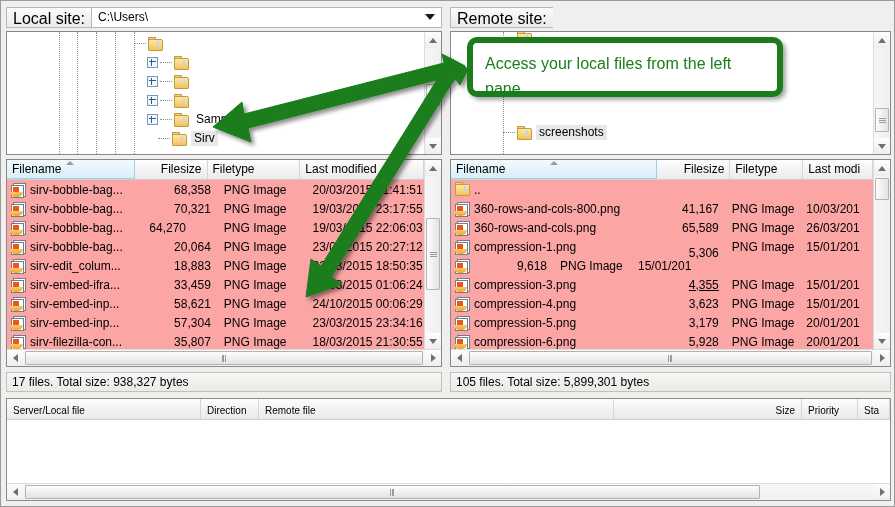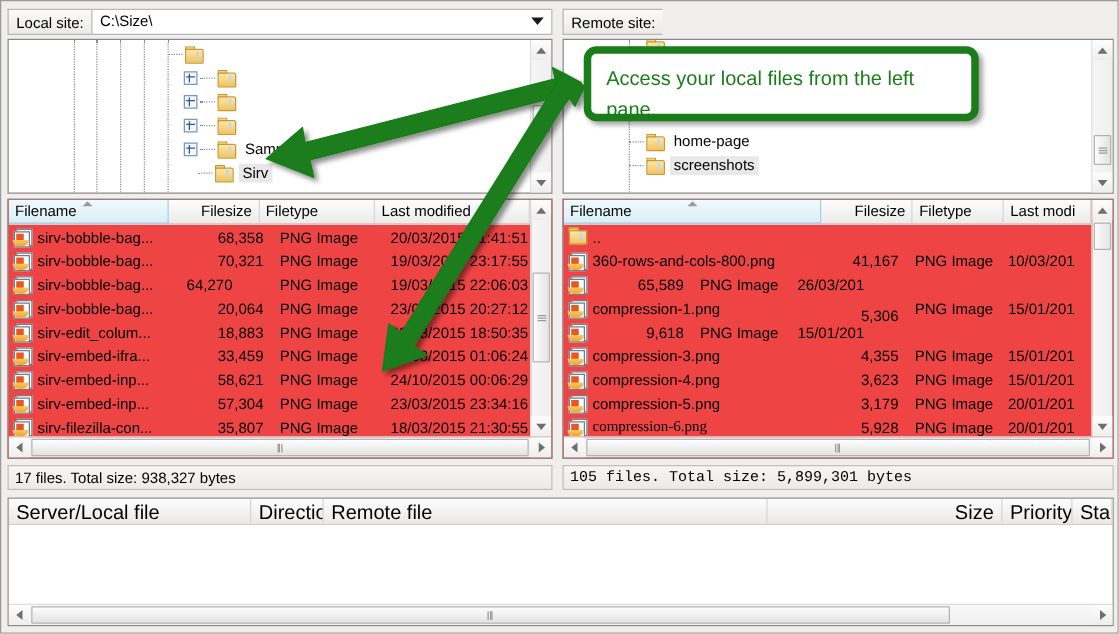--- a/index.html
+++ b/index.html
@@ -25,21 +25,21 @@
     display:flex;align-items:center;
   }
   .sitebar.left{left:5px;width:436px;}
   .sitebar.right{left:449px;width:441px;}
   .site-label{
     height:21px;line-height:21px;
     padding:0 6px;
     background:linear-gradient(#fbfbfb,#ebeae8);
     border:1px solid #b7b7b7;
     border-right:none;
-    font-size:12px;white-space:nowrap;
+    font-size:16px;white-space:nowrap;
     box-sizing:border-box;
   }
   .site-combo{
     flex:1;height:21px;
     background:#fff;
     border:1px solid #b7b7b7;
     box-sizing:border-box;
     display:flex;align-items:center;
     position:relative;
   }
@@ -144,21 +144,21 @@
     background:linear-gradient(#fdfdfd,#e3e3e3);
     border:1px solid #b3b3b3;box-sizing:border-box;border-radius:1px;
     display:flex;align-items:center;justify-content:center;
   }
   .hgrip{width:5px;height:7px;display:flex;}
   .hgrip i{display:block;width:1px;background:#9a9a9a;margin-right:1px;height:7px;}
 
   
   .list-pane{
     position:absolute;top:158px;height:208px;
-    background:#ef4444;border:1px solid #888;box-sizing:border-box;overflow:hidden;
+    background:#fca5a5;border:1px solid #888;box-sizing:border-box;overflow:hidden;
   }
   .list-pane.left{left:5px;width:436px;}
   .list-pane.right{left:449px;width:441px;}
 
   .lhead{
     position:absolute;left:0;top:0;right:17px;height:20px;
     background:linear-gradient(#fdfdfd,#eceaea);
     border-bottom:1px solid #cfcfcf;
     display:flex;box-sizing:border-box;
     overflow:hidden;
@@ -213,35 +213,35 @@
   .c-mod{padding-left:5px;overflow:hidden;}
 
   
   .statusbar{
     position:absolute;top:371px;height:20px;
     background:linear-gradient(#f7f6f5,#eceae7);
     border:1px solid #c2c0bd;box-sizing:border-box;
     line-height:18px;font-size:12px;padding-left:5px;white-space:nowrap;overflow:hidden;
   }
   .statusbar.left{left:5px;width:436px;}
-  .statusbar.right{left:449px;width:441px;font-family:Liberation Mono, monospace;}
+  .statusbar.right{left:449px;width:441px;}
 
   
   .queue{
     position:absolute;left:5px;top:397px;width:885px;height:103px;
     background:#fff;border:1px solid #8c8c8c;box-sizing:border-box;overflow:hidden;
   }
   .qhead{
     position:absolute;left:0;top:0;right:0;height:21px;
     background:linear-gradient(#fdfdfd,#ebe9e8);
     border-bottom:1px solid #cfcfcf;
     display:flex;box-sizing:border-box;overflow:hidden;
   }
   .qcell{
-    height:20px;line-height:20px;font-size:16px;padding:2px 6px;
+    height:20px;line-height:20px;font-size:10px;padding:2px 6px;
     border-right:1px solid #d6d6d6;box-sizing:border-box;white-space:nowrap;overflow:hidden;
   }
   .qcell.num{text-align:right;}
   .qbody{position:absolute;left:0;top:21px;right:0;bottom:17px;background:#fff;}
 
   
   .overlay{position:absolute;left:0;top:0;width:725px;height:507px;pointer-events:none;}
   .callout{
     position:absolute;left:466px;top:36px;width:316px;height:60px;
     background:#fff;border:6px solid #1a7d1a;border-radius:10px;
@@ -252,21 +252,21 @@
   }
 </style>
 </head>
 <body>
 
 <div class="app">
 
   <div class="sitebar left">
     <div class="site-label">Local site:</div>
     <div class="site-combo">
-      <div class="site-value">C:\Size\</div>
+      <div class="site-value">C:\Users\</div>
       <div class="combo-arrow"></div>
     </div>
   </div>
 
   <div class="sitebar right">
     <div class="site-label">Remote site:</div>
   </div>
 
   <div class="tree-pane left">
     <div class="tree-canvas">
@@ -363,29 +363,20 @@
 
       <div class="trow" style="left:52px;top:-4px;">
         <span class="dots"></span>
         <span class="folder">
             <i class="ftab"></i>
             <i class="fbody"></i>
             <i class="fshine"></i>
           </span>
       </div>
 
-      <div class="trow" style="left:52px;top:72px;">
-        <span class="dots"></span>
-        <span class="folder">
-            <i class="ftab"></i>
-            <i class="fbody"></i>
-            <i class="fshine"></i>
-          </span>
-        <span class="tlabel">home-page</span>
-      </div>
 
       <div class="trow" style="left:52px;top:91px;">
         <span class="dots"></span>
         <span class="folder">
             <i class="ftab"></i>
             <i class="fbody"></i>
             <i class="fshine"></i>
           </span>
         <span class="tlabel sel">screenshots</span>
       </div>
@@ -610,20 +601,21 @@
         <span class="c-type" style="width:73px;">PNG Image</span>
         <span class="c-mod" style="width:70px;">10/03/201</span>
       </div>
       <div class="frow">
         <span class="fico">
             <i class="pg"></i>
             <i class="pg2"></i>
             <i class="dot"></i>
             <i class="swoosh"></i>
           </span>
+        <span class="c-name" style="width:184px;">360-rows-and-cols.png</span>
         <span class="c-size" style="width:73px;">65,589</span>
         <span class="c-type" style="width:73px;">PNG Image</span>
         <span class="c-mod" style="width:70px;">26/03/201</span>
       </div>
       <div class="frow">
         <span class="fico">
             <i class="pg"></i>
             <i class="pg2"></i>
             <i class="dot"></i>
             <i class="swoosh"></i>
@@ -645,21 +637,21 @@
         <span class="c-mod" style="width:70px;">15/01/201</span>
       </div>
       <div class="frow">
         <span class="fico">
             <i class="pg"></i>
             <i class="pg2"></i>
             <i class="dot"></i>
             <i class="swoosh"></i>
           </span>
         <span class="c-name" style="width:184px;">compression-3.png</span>
-        <span class="c-size" style="width:73px;">4,355</span>
+        <span class="c-size" style="width:73px;text-decoration:underline;">4,355</span>
         <span class="c-type" style="width:73px;">PNG Image</span>
         <span class="c-mod" style="width:70px;">15/01/201</span>
       </div>
       <div class="frow">
         <span class="fico">
             <i class="pg"></i>
             <i class="pg2"></i>
             <i class="dot"></i>
             <i class="swoosh"></i>
           </span>
@@ -680,21 +672,21 @@
         <span class="c-type" style="width:73px;">PNG Image</span>
         <span class="c-mod" style="width:70px;">20/01/201</span>
       </div>
       <div class="frow">
         <span class="fico">
             <i class="pg"></i>
             <i class="pg2"></i>
             <i class="dot"></i>
             <i class="swoosh"></i>
           </span>
-        <span class="c-name" style="width:184px;font-family:Liberation Serif, serif;">compression-6.png</span>
+        <span class="c-name" style="width:184px;">compression-6.png</span>
         <span class="c-size" style="width:73px;">5,928</span>
         <span class="c-type" style="width:73px;">PNG Image</span>
         <span class="c-mod" style="width:70px;">20/01/201</span>
       </div>
     </div>
 
     <div class="vscroll" style="bottom:17px;">
       <div class="vbtn up">
           <i class="tri-up"></i>
         </div>

